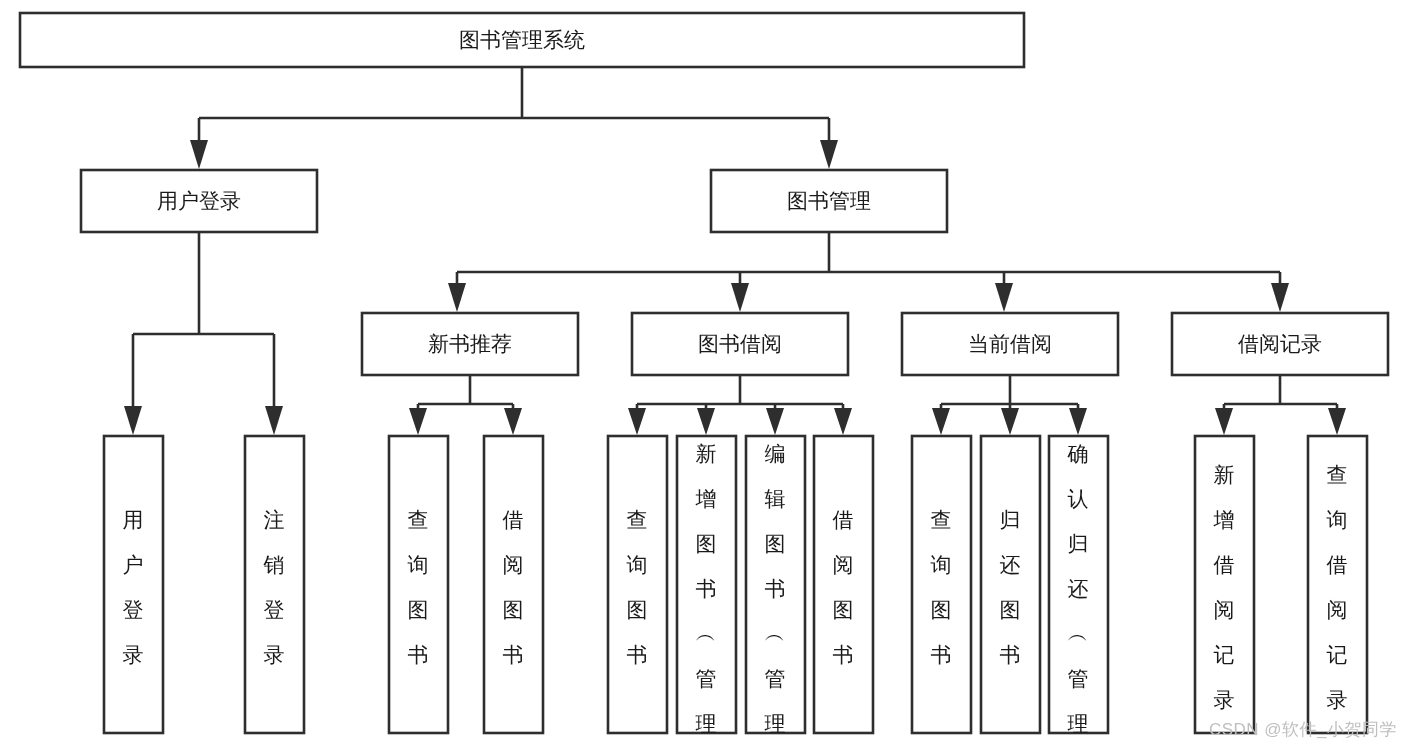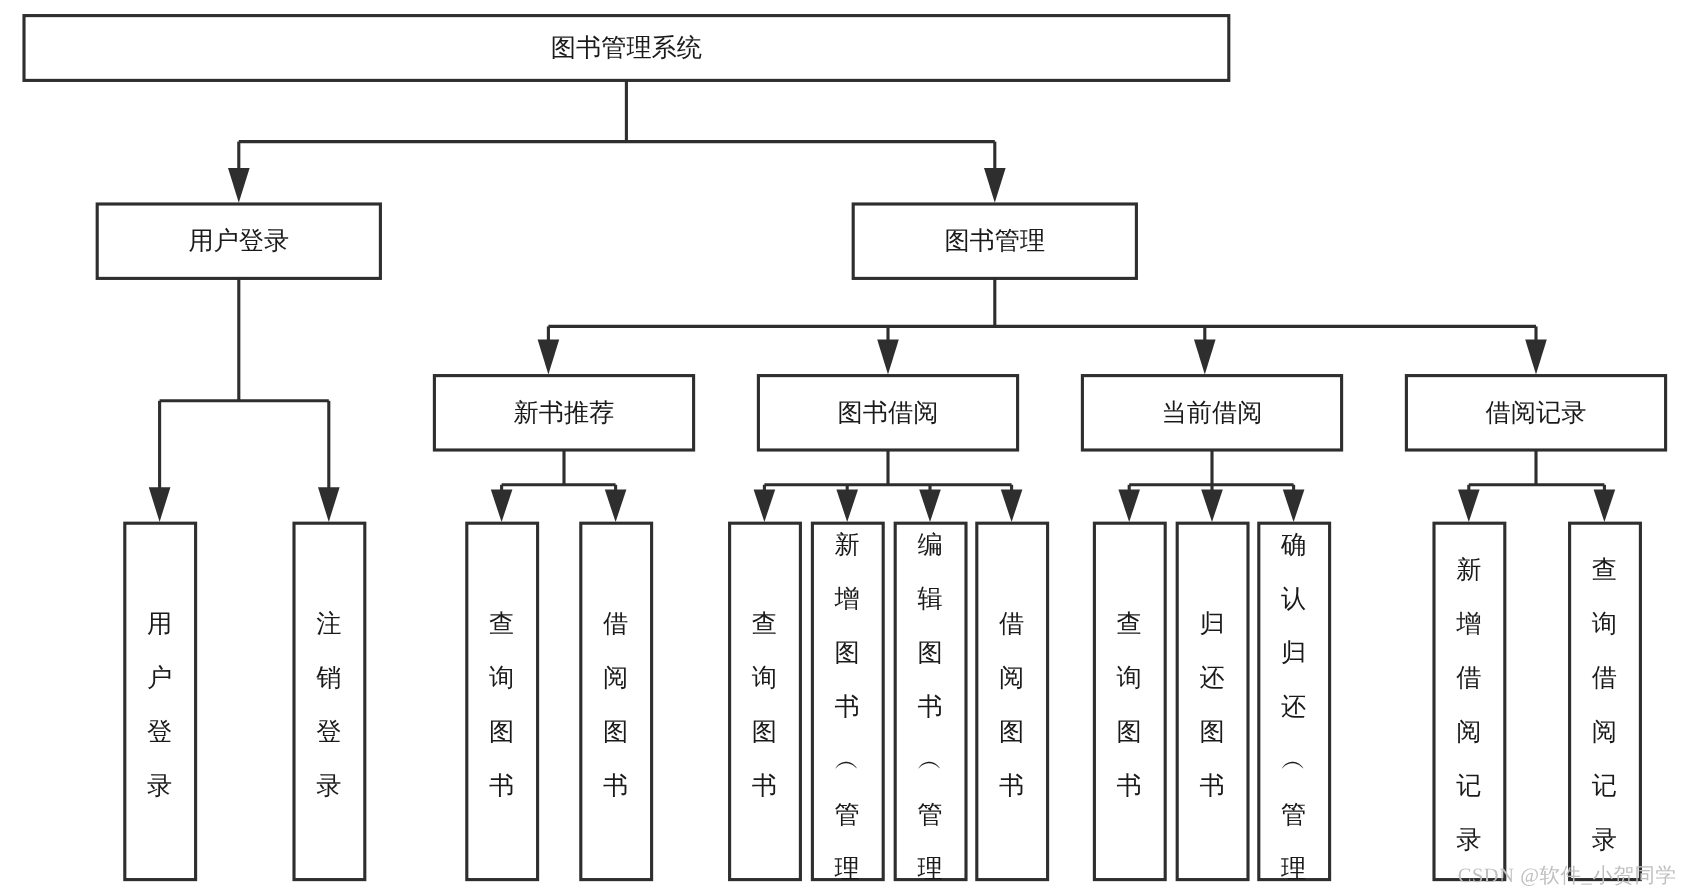--- a/index.html
+++ b/index.html
@@ -52,21 +52,21 @@
   .node-label-v {
     font-family: "Liberation Sans", "DejaVu Sans", sans-serif;
     font-size: 21px;
     fill: #1a1a1a;
     text-anchor: middle;
   }
   .watermark {
     position: absolute;
     right: 8px;
     bottom: 6px;
-    font-family: Liberation Serif, serif;
+    font-family: Liberation Sans, sans-serif;
     font-size: 17px;
     color: #bfbfbf;
     letter-spacing: 0.5px;
     white-space: nowrap;
     user-select: none;
   }
 </style>
 </head>
 <body>
 

